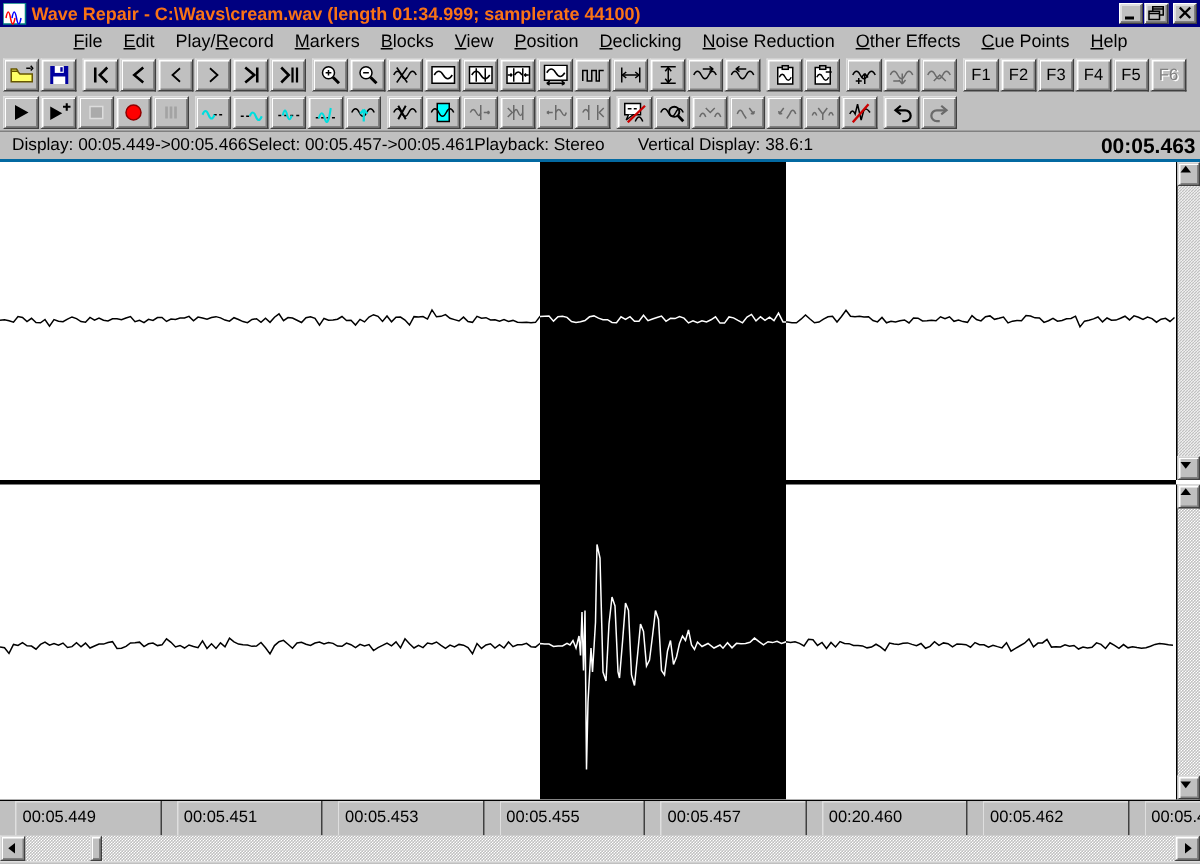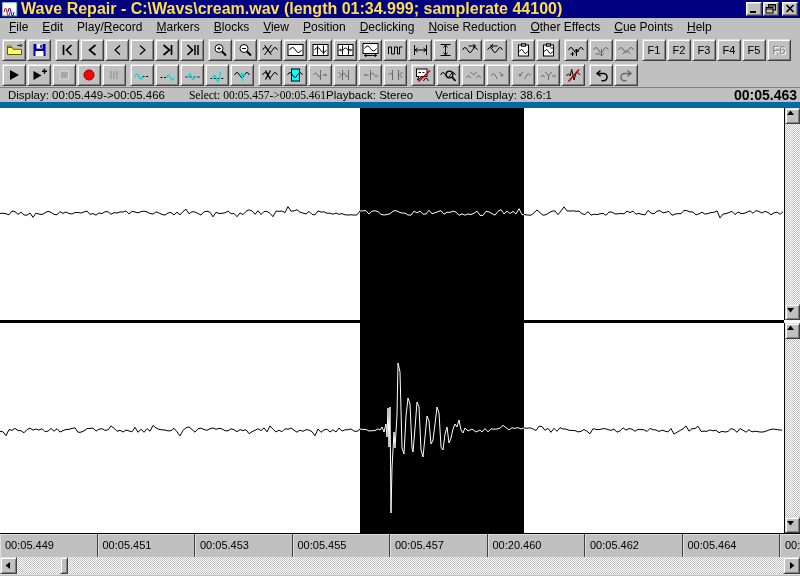--- a/index.html
+++ b/index.html
@@ -2,64 +2,64 @@
 <html><head>
 <meta charset="utf-8">
 <style>
   html,body{margin:0;padding:0;background:#808080;}
   *{box-sizing:border-box;}
   .window{width:800px;height:576px;background:#c0c0c0;position:relative;overflow:hidden;
           font-family:"Liberation Sans",sans-serif;-webkit-font-smoothing:none;}
   
   .titlebar{height:18px;background:#000080;display:flex;align-items:center;padding:1px 2px;}
   .app-icon{width:16px;height:15px;display:inline-flex;margin-right:3px;}
-  .title-text{color:#fde047;font-size:16px;font-weight:bold;white-space:nowrap;flex:1;overflow:hidden;}
+  .title-text{color:#f97316;font-size:12px;font-weight:bold;white-space:nowrap;flex:1;overflow:hidden;}
   .win-btns{display:flex;align-items:center;gap:1px;}
   .wbtn{width:16px;height:14px;background:#c0c0c0;border:1px solid;border-color:#fff #404040 #404040 #fff;
         box-shadow:inset -1px -1px 0 #808080,inset 1px 1px 0 #dfdfdf;padding:0;display:flex;align-items:center;justify-content:center;}
   .wbtn.gapbefore{margin-left:2px;}
   
-  .menubar{height:18px;background:#c0c0c0;display:flex;align-items:center;padding-left:2px;font-size:12px;color:#000;}
+  .menubar{height:18px;background:#c0c0c0;display:flex;align-items:center;padding-left:2px;font-size:12px;color:#000;margin-left:40px;}
   .menu-item{padding:1px 7px 2px 7px;white-space:nowrap;}
   .menu-item u{text-underline-offset:1px;}
   
   .toolbar{height:52px;padding:3px 0 0 2px;border-bottom:1px solid #808080;}
   .tb-row{display:flex;height:23px;margin-bottom:2px;align-items:flex-start;}
   .tb-group{display:flex;margin-right:3px;}
   .tb{width:24px;height:22px;margin-right:1px;background:#c0c0c0;border:1px solid;border-color:#dfdfdf #404040 #404040 #dfdfdf;
       box-shadow:inset 1px 1px 0 #fff,inset -1px -1px 0 #808080;padding:0;display:flex;align-items:center;justify-content:center;
       font-family:"Liberation Sans",sans-serif;font-size:11px;color:#000;}
   .tb.fkey{width:24px;}
   .tb.disabled svg{filter:grayscale(1) opacity(.45);}
   .tb.disabled{color:#808080;text-shadow:1px 1px 0 #fff;}
   
   .statusbar{height:20px;background:#c0c0c0;display:flex;align-items:center;font-size:11.5px;color:#000;
-             border-bottom:6px solid #0369a1;}
+             border-bottom:2px solid #0369a1;}
   .sb-item{white-space:nowrap;}
   .sb-display{margin-left:8px;}
-  .sb-select{margin-left:24px;font-family:Liberation Serif, serif;}
+  .sb-select{}
   .sb-playback{}
   .sb-scaling{margin-left:22px;}
   .clock{margin-left:auto;margin-right:3px;font-size:14px;font-weight:bold;letter-spacing:0px;}
   
   .wave-area{position:relative;height:425px;background:#fff;}
   .wave-area svg{position:absolute;left:0;top:0;}
   .vsb{position:absolute;right:0;width:16px;border-left:1px solid #000;background:#c0c0c0;
        background-image:linear-gradient(45deg,#fff 25%,transparent 25%,transparent 75%,#fff 75%),
                         linear-gradient(45deg,#fff 25%,transparent 25%,transparent 75%,#fff 75%);
        background-size:2px 2px;background-position:0 0,1px 1px;}
   .vsb .sbb{position:absolute;left:0;width:15px;height:16px;background:#c0c0c0;border:1px solid;border-color:#dfdfdf #404040 #404040 #dfdfdf;
        box-shadow:inset 1px 1px 0 #fff,inset -1px -1px 0 #808080;display:flex;align-items:center;justify-content:center;padding:0;}
   .vsb .up{top:0;}
   .vsb .down{bottom:0;}
   
   .time-axis{height:24px;background:#c0c0c0;border-top:1px solid #000;display:flex;overflow:hidden;
              font-size:11px;color:#000;}
   .ta-cell{flex:0 0 97.5px;border-right:1px solid #404040;box-shadow:inset 1px 1px 0 #dfdfdf;
-           padding-left:5px;line-height:23px;white-space:nowrap;overflow:hidden;}
+           padding-left:5px;line-height:23px;white-space:nowrap;overflow:hidden;margin-left:10px;}
   .ta-cell:last-child{flex:1 1 auto;border-right:none;}
   
   .hscroll{height:17px;display:flex;background:#c0c0c0;}
   .hs-btn{width:17px;height:17px;background:#c0c0c0;border:1px solid;border-color:#dfdfdf #404040 #404040 #dfdfdf;
           box-shadow:inset 1px 1px 0 #fff,inset -1px -1px 0 #808080;display:flex;align-items:center;justify-content:center;padding:0;}
   .hs-track{flex:1;position:relative;background:#c0c0c0;
        background-image:linear-gradient(45deg,#fff 25%,transparent 25%,transparent 75%,#fff 75%),
                         linear-gradient(45deg,#fff 25%,transparent 25%,transparent 75%,#fff 75%);
        background-size:2px 2px;background-position:0 0,1px 1px;}
   .hs-thumb{position:absolute;top:0;left:43px;width:8px;height:17px;background:#c0c0c0;border:1px solid;

